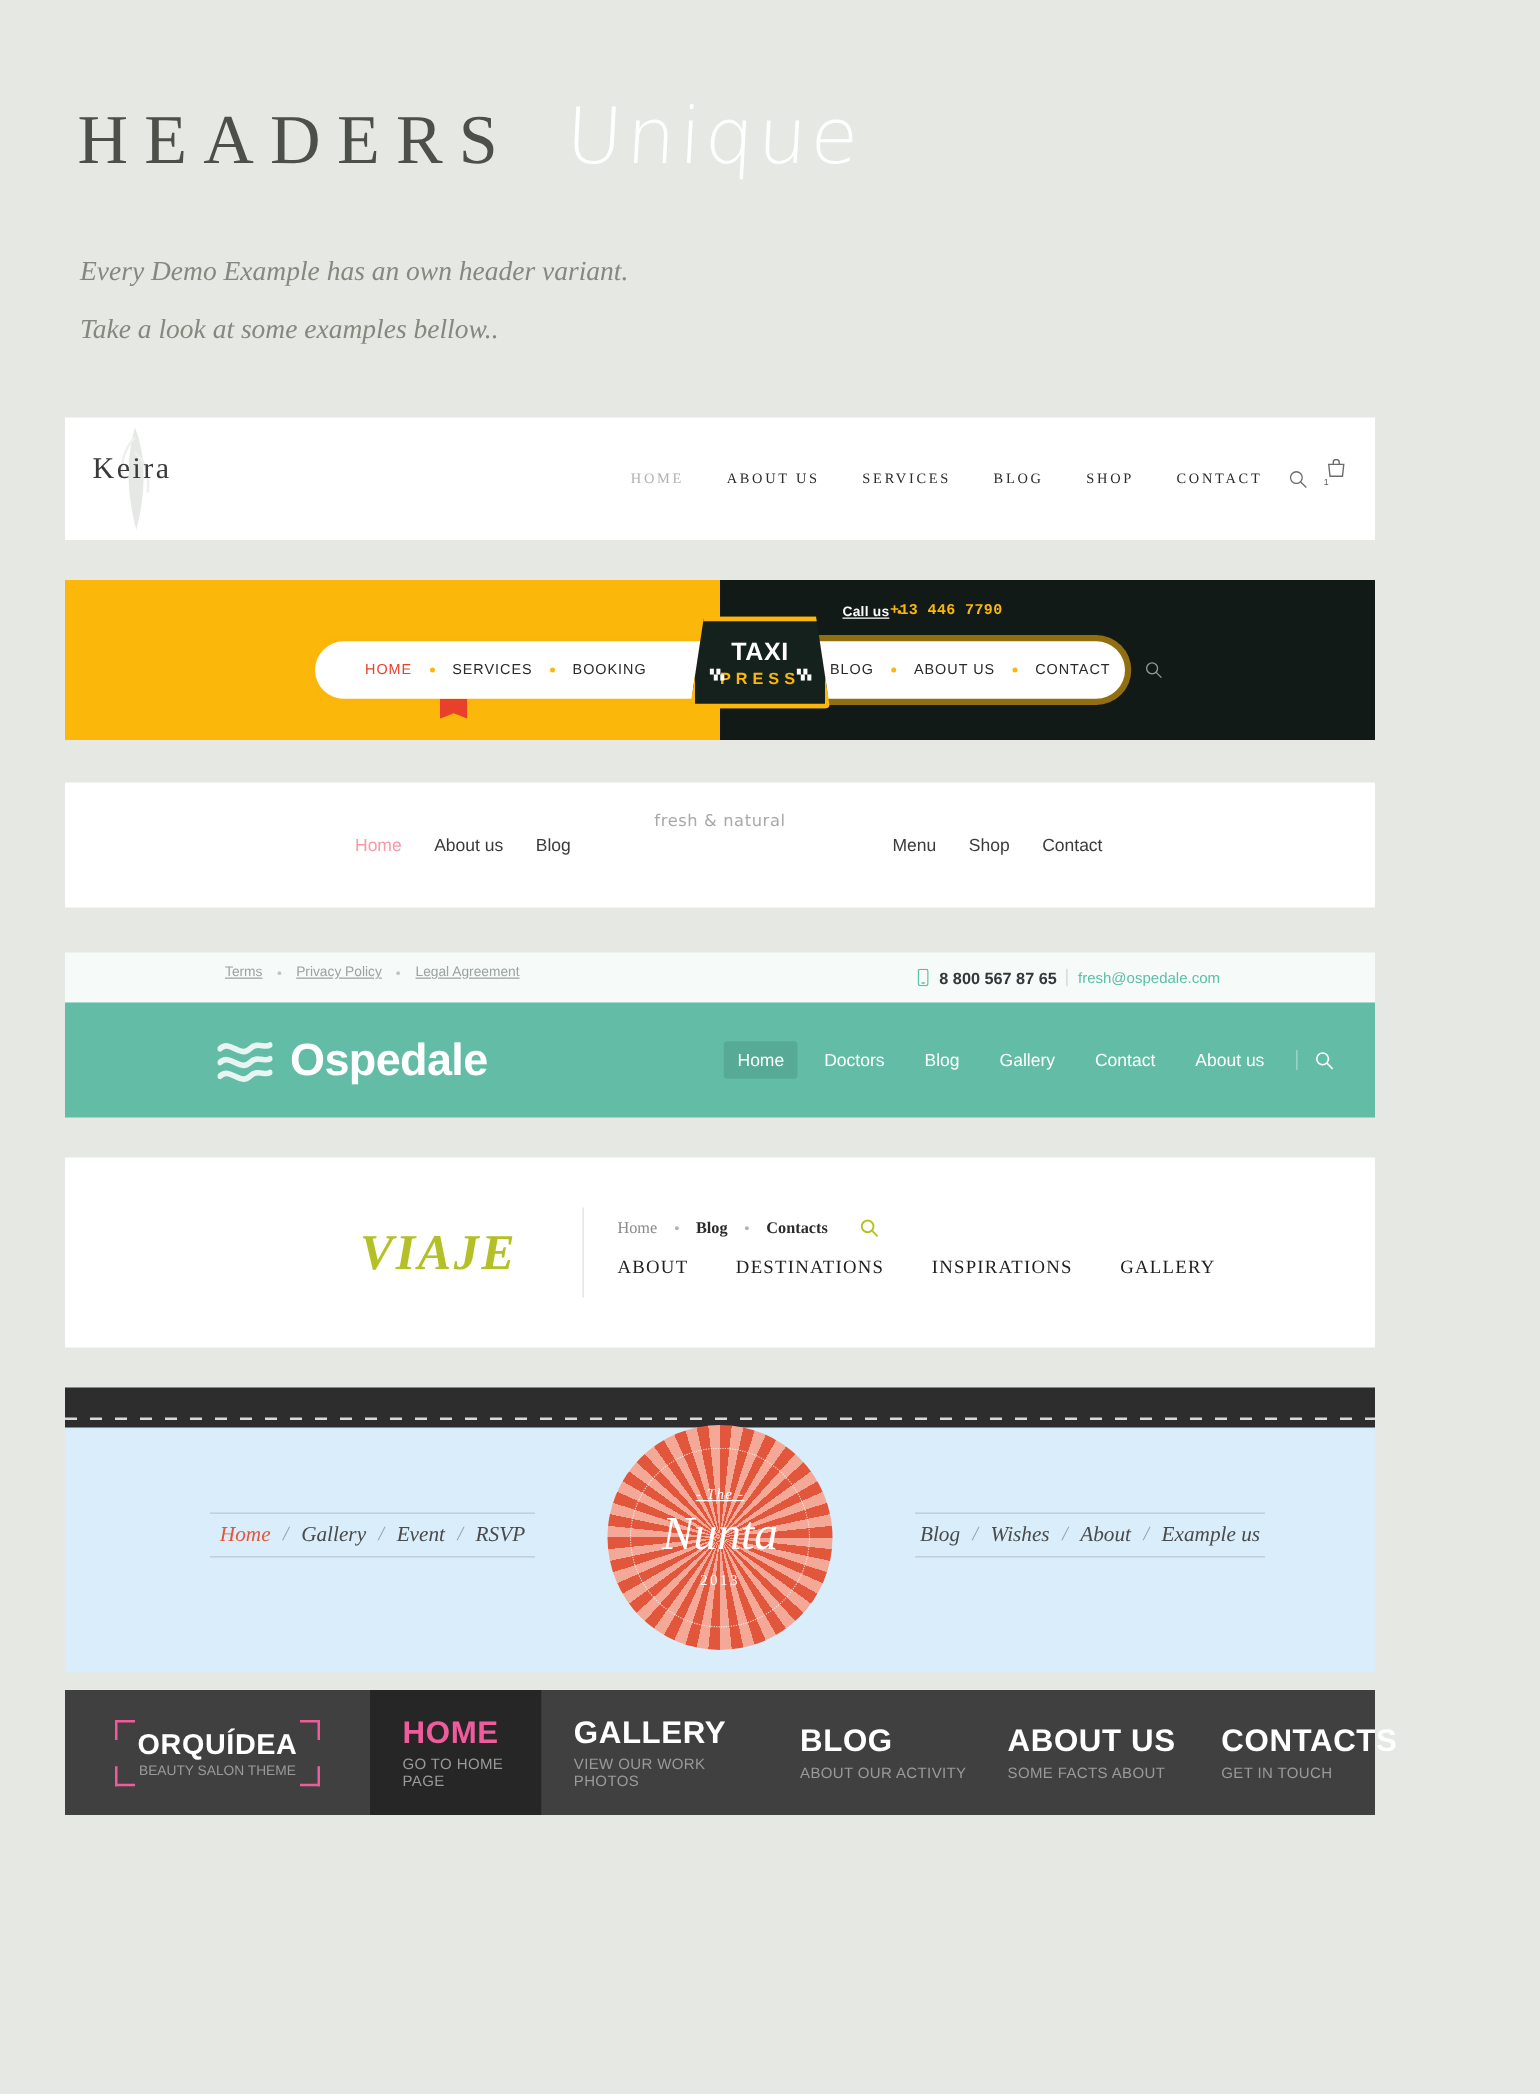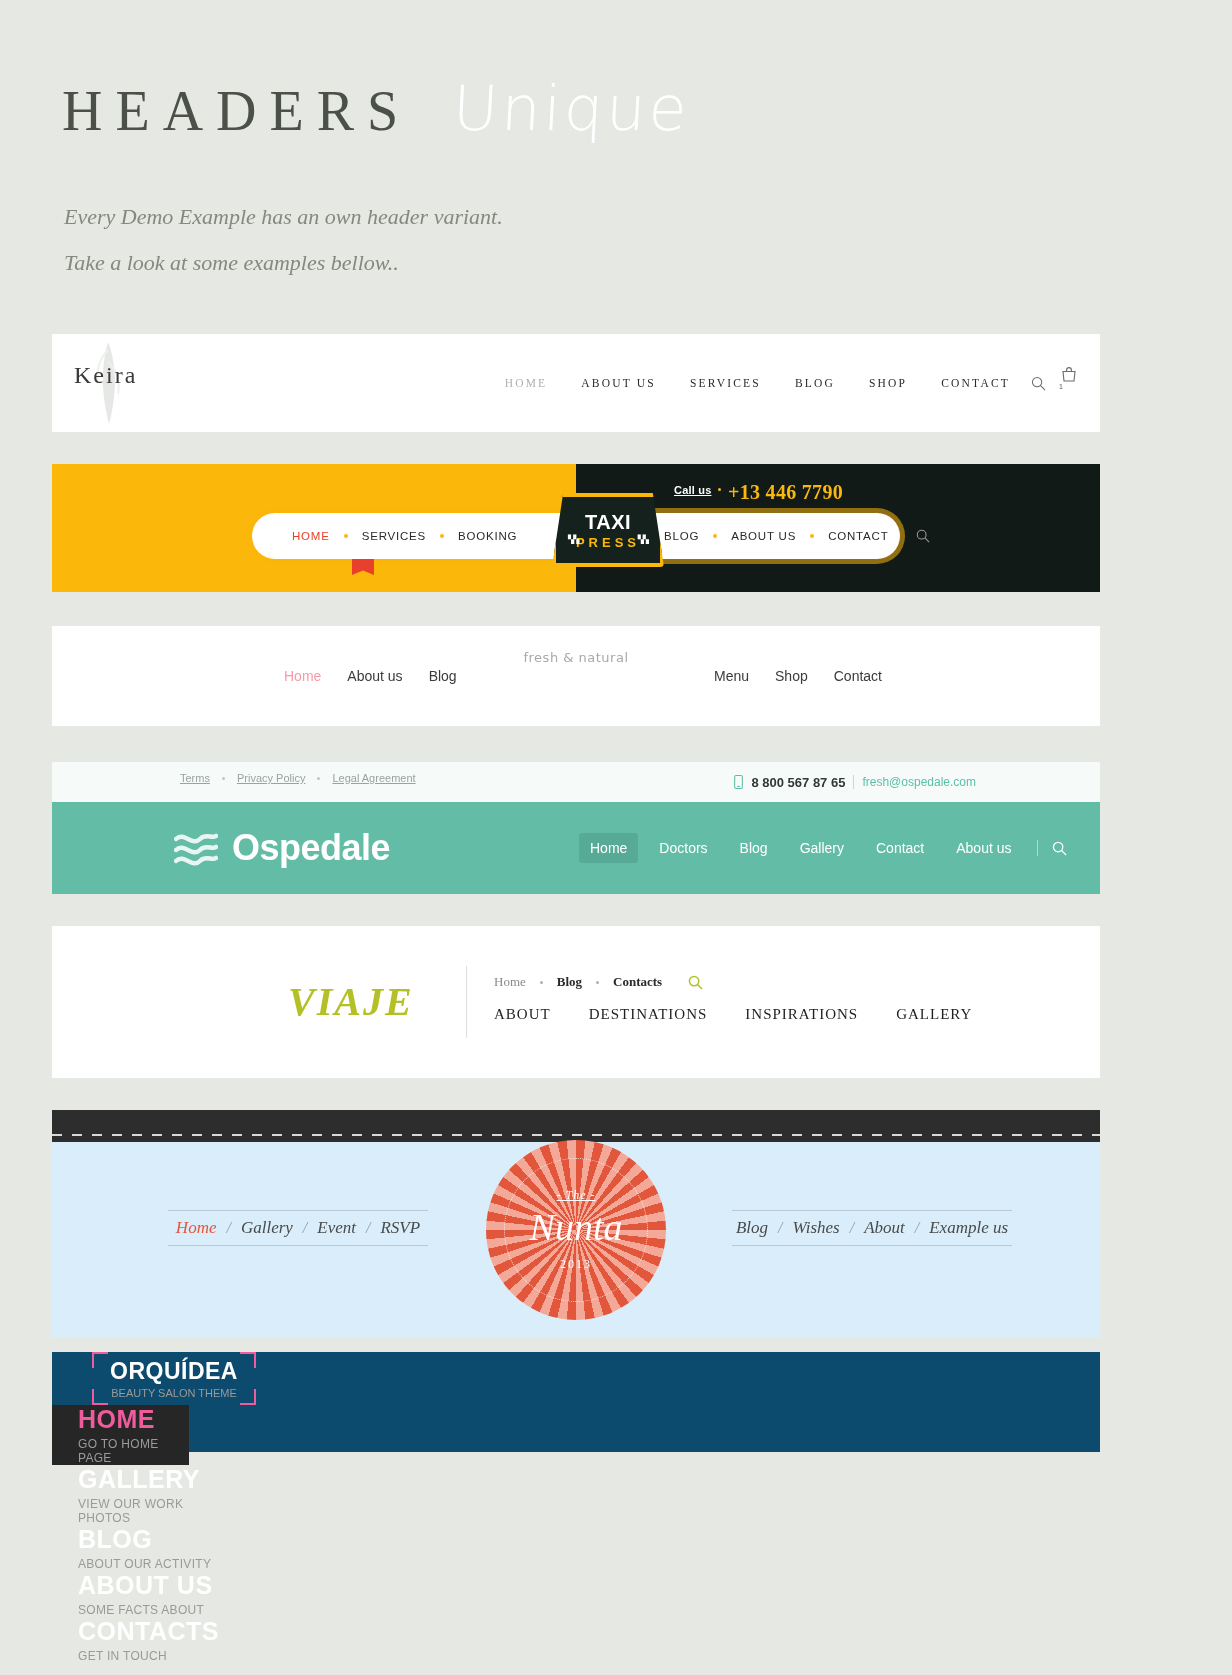--- a/index.html
+++ b/index.html
@@ -67,23 +67,23 @@
   .taxi { top: 464px; height: 128px; overflow: hidden; }
   .taxi-left { position: absolute; left: 0; top: 0; width: 524px; height: 128px; background: #fcb70b; }
   .taxi-right { position: absolute; left: 524px; top: 0; width: 524px; height: 128px; background: #111a17; }
   .taxi-callus {
     position: absolute; left: 622px; top: 20px;
     font-family: "Liberation Sans Narrow","Liberation Sans",sans-serif;
     font-size: 11px; color: #ffffff; font-weight: bold; text-decoration: underline; letter-spacing: .2px;
   }
   .taxi-dot { position: absolute; left: 666px; top: 24px; width: 3px; height: 3px; background: #fcb70b; border-radius: 50%; }
   .taxi-phone {
-    position: absolute; left: 676px; top: 17px;
-    font-family: Liberation Serif, serif;
-    font-size: 20px; color: #fcb70b; font-weight: bold; letter-spacing: .3px;
+    position: absolute; left: 660px; top: 17px;
+    font-family: Liberation Mono, monospace;
+    font-size: 12px; color: #fcb70b; font-weight: bold; letter-spacing: .3px;
   }
   .taxi-pill-outer {
     position: absolute; left: 200px; top: 49px; width: 648px; height: 46px;
     background: #fff; border-radius: 23px;
     box-shadow: 0 0 0 5px rgba(252,183,11,.55);
   }
   .taxi-nav-l { position: absolute; left: 240px; top: 49px; height: 46px; display: flex; align-items: center; gap: 14px; }
   .taxi-nav-r { position: absolute; left: 612px; top: 49px; height: 46px; display: flex; align-items: center; gap: 14px; }
   .taxi-nav-l a, .taxi-nav-r a {
     font-family: "Liberation Sans Narrow","Liberation Sans",sans-serif;
@@ -176,21 +176,21 @@
     content:''; position:absolute; inset:-8px; border-radius:50%;
     background: repeating-conic-gradient(#e2563c 0 6deg, #f3a898 6deg 12deg);
     z-index:-1;
   }
   .nunta-ring { position:absolute; inset:10px; border:1px dotted rgba(255,255,255,.75); border-radius:50%; }
   .nunta-the { font-family:"Liberation Serif",serif; font-style: italic; font-size: 12px; letter-spacing: 1px; text-decoration: underline; }
   .nunta-name { font-family:"Liberation Serif",serif; font-style: italic; font-size: 38px; margin-top: 2px; }
   .nunta-year { font-family:"Liberation Serif",serif; font-size: 12px; letter-spacing: 2px; margin-top: 8px; }
 
   
-  .orq { top: 1352px; height: 100px; background: #0c4a6e; display: flex; flex-direction: column; }
+  .orq { top: 1352px; height: 100px; background: #404040; display: flex; }
   .orq-cell { position: relative; height: 100px; display: flex; flex-direction: column; justify-content: center; padding-left: 26px; }
   .orq-cell.brand { width: 244px; align-items: center; padding-left: 0; }
   .orq-cell.active { background: #262626; }
   .orq-title { font-family:"Liberation Sans Narrow","Liberation Sans",sans-serif; font-weight: bold; font-size: 25px; color: #ffffff; letter-spacing: .5px; }
   .orq-title.pink { color: #ef5b9c; }
   .orq-sub { font-family:"Liberation Sans Narrow","Liberation Sans",sans-serif; font-size: 12px; color: #9a9a9a; margin-top: 3px; letter-spacing: .3px; }
   .orq-brand-wrap { position: relative; padding: 6px 18px; }
   .orq-brack { position: absolute; width: 16px; height: 16px; border: 2px solid #ef5b9c; }
   .orq-brack.tl { left: 0; top: 0; border-right: none; border-bottom: none; }
   .orq-brack.tr { right: 0; top: 0; border-left: none; border-bottom: none; }

